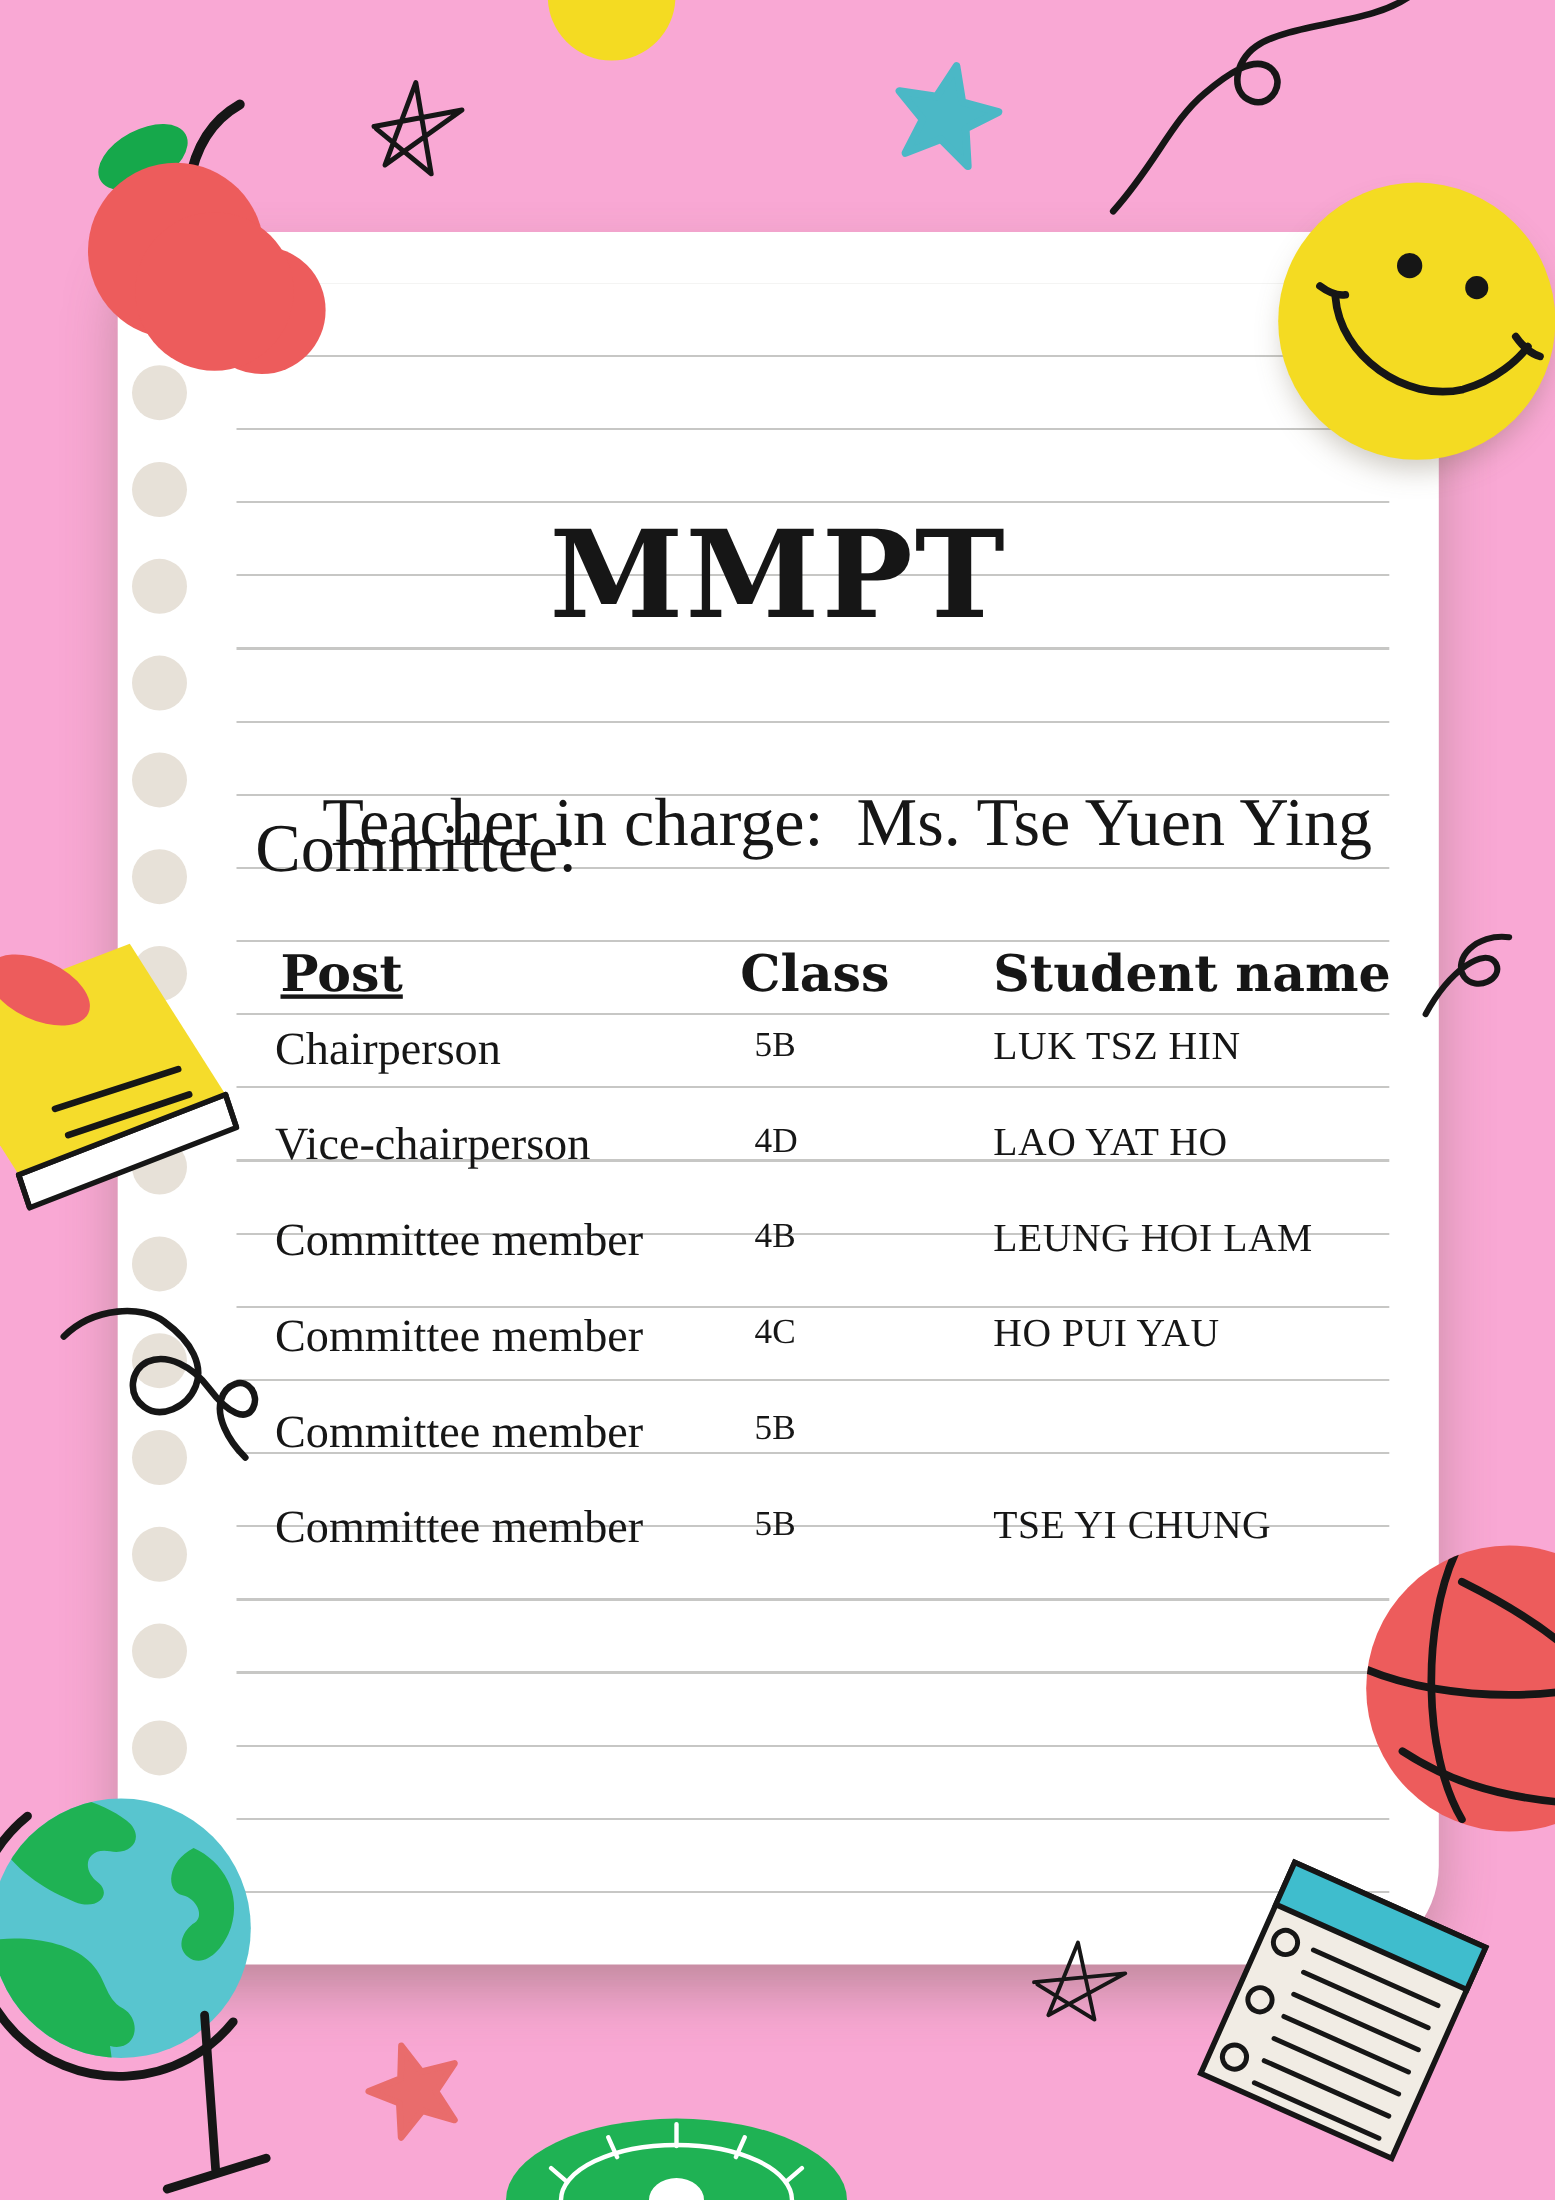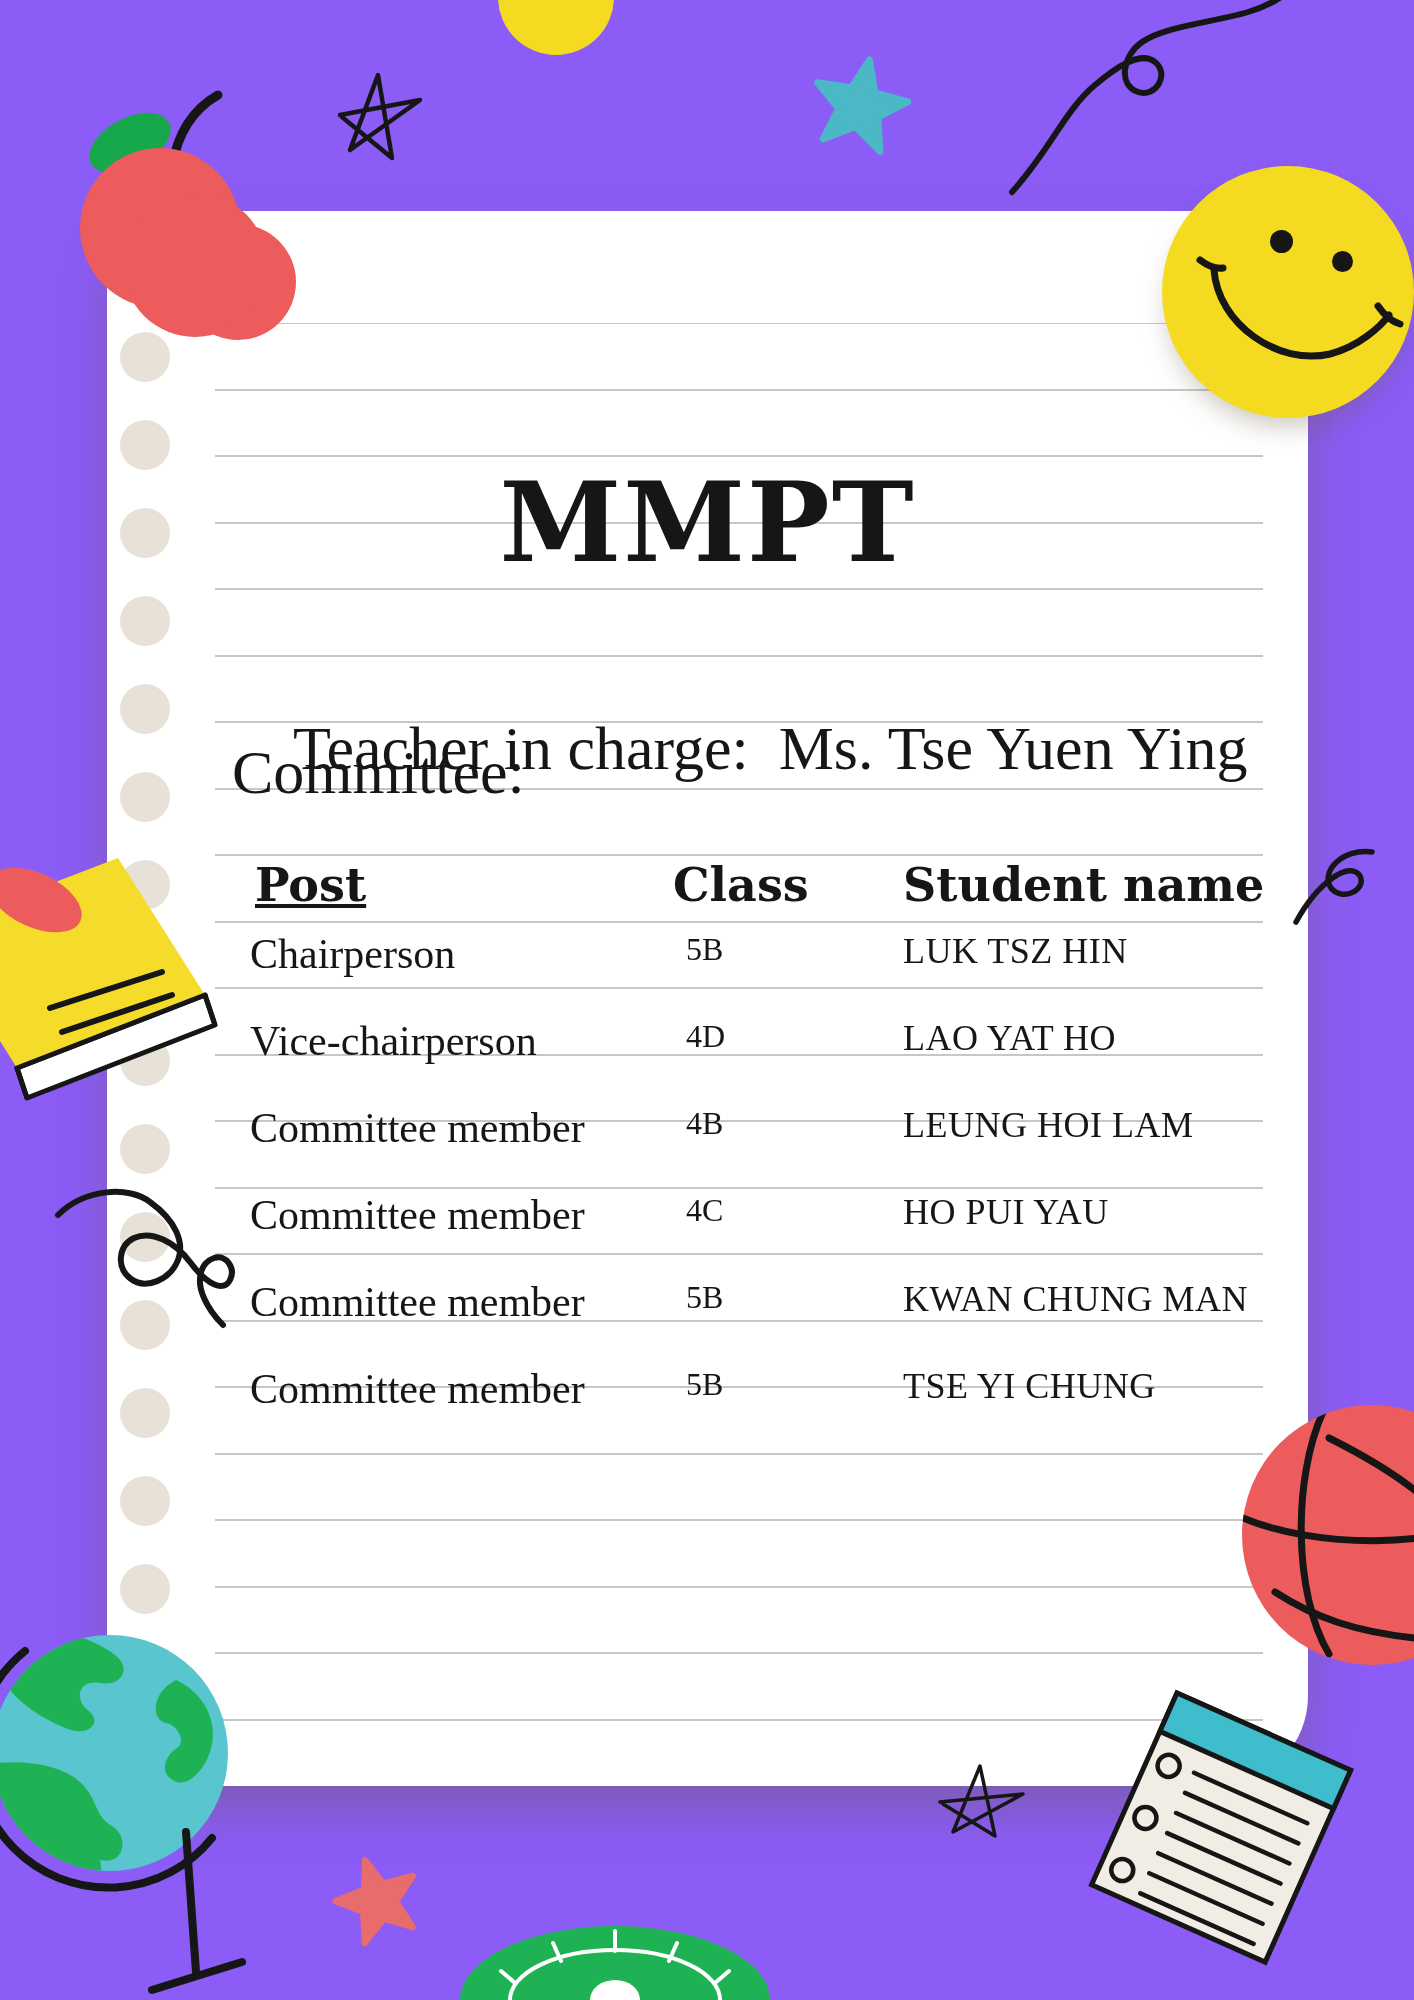--- a/index.html
+++ b/index.html
@@ -1,18 +1,18 @@
 <!DOCTYPE html>
 <html><head>
 <meta charset="utf-8">
 <style>
   html,body{margin:0;padding:0;}
   .stage{
     position:relative; width:1414px; height:2000px; overflow:hidden;
-    background:#8b5cf6;
+    background:#f9a8d4;
     font-family:"Liberation Serif", serif;
     color:#161616;
   }
   .paper{
     position:absolute; left:107px; top:211px; width:1201px; height:1575px;
     background:#ffffff;
     border-radius:42px 42px 90px 42px;
     box-shadow:0 26px 55px -8px rgba(104,92,70,0.45);
   }
   .lines-layer{
@@ -110,21 +110,20 @@
     <span class="c-student">LEUNG HOI LAM</span>
   </div>
   <div class="trow" style="top:1194px">
     <span class="c-post">Committee member</span>
     <span class="c-class">4C</span>
     <span class="c-student">HO PUI YAU</span>
   </div>
   <div class="trow" style="top:1281px">
     <span class="c-post">Committee member</span>
     <span class="c-class">5B</span>
-    <span class="c-student">KWAN CHUNG MAN</span>
   </div>
   <div class="trow" style="top:1368px">
     <span class="c-post">Committee member</span>
     <span class="c-class">5B</span>
     <span class="c-student">TSE YI CHUNG</span>
   </div>
 
   <svg class="deco" style="left:60px; top:75px" width="260" height="290" viewBox="0 0 260 290">
     <ellipse cx="70" cy="68" rx="44" ry="25" transform="rotate(-28 70 68)" fill="#16A84B"></ellipse>
     <path d="M112,92 C118,55 135,33 158,20" fill="none" stroke="#161616" stroke-width="9" stroke-linecap="round"></path>

